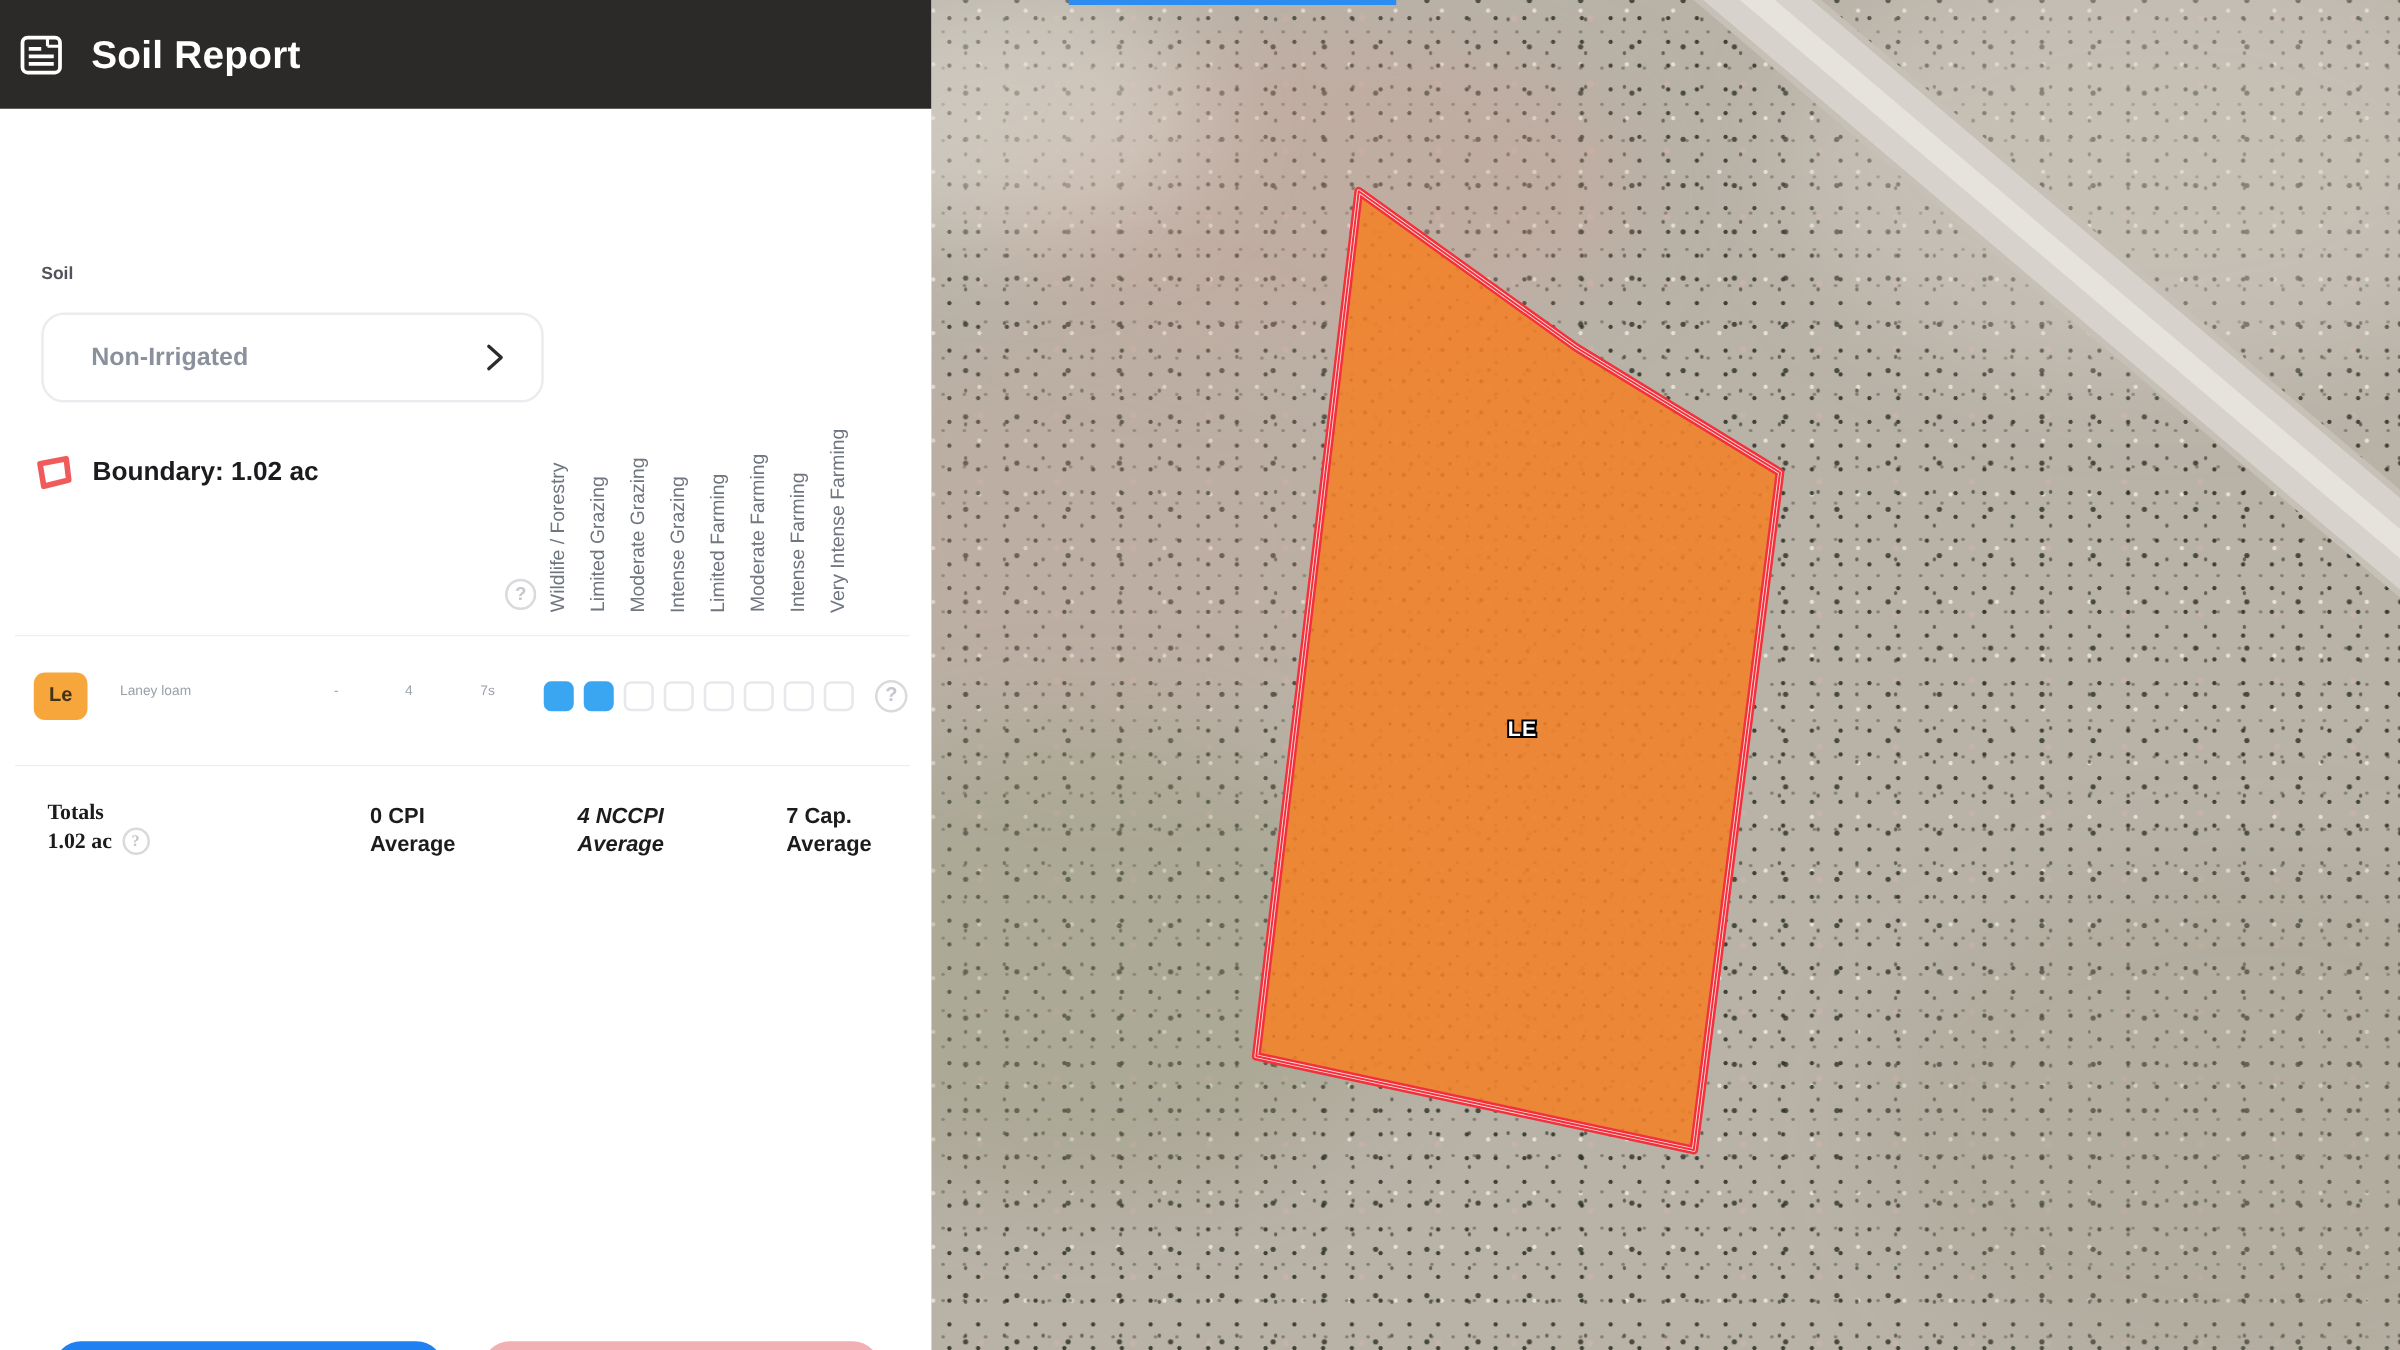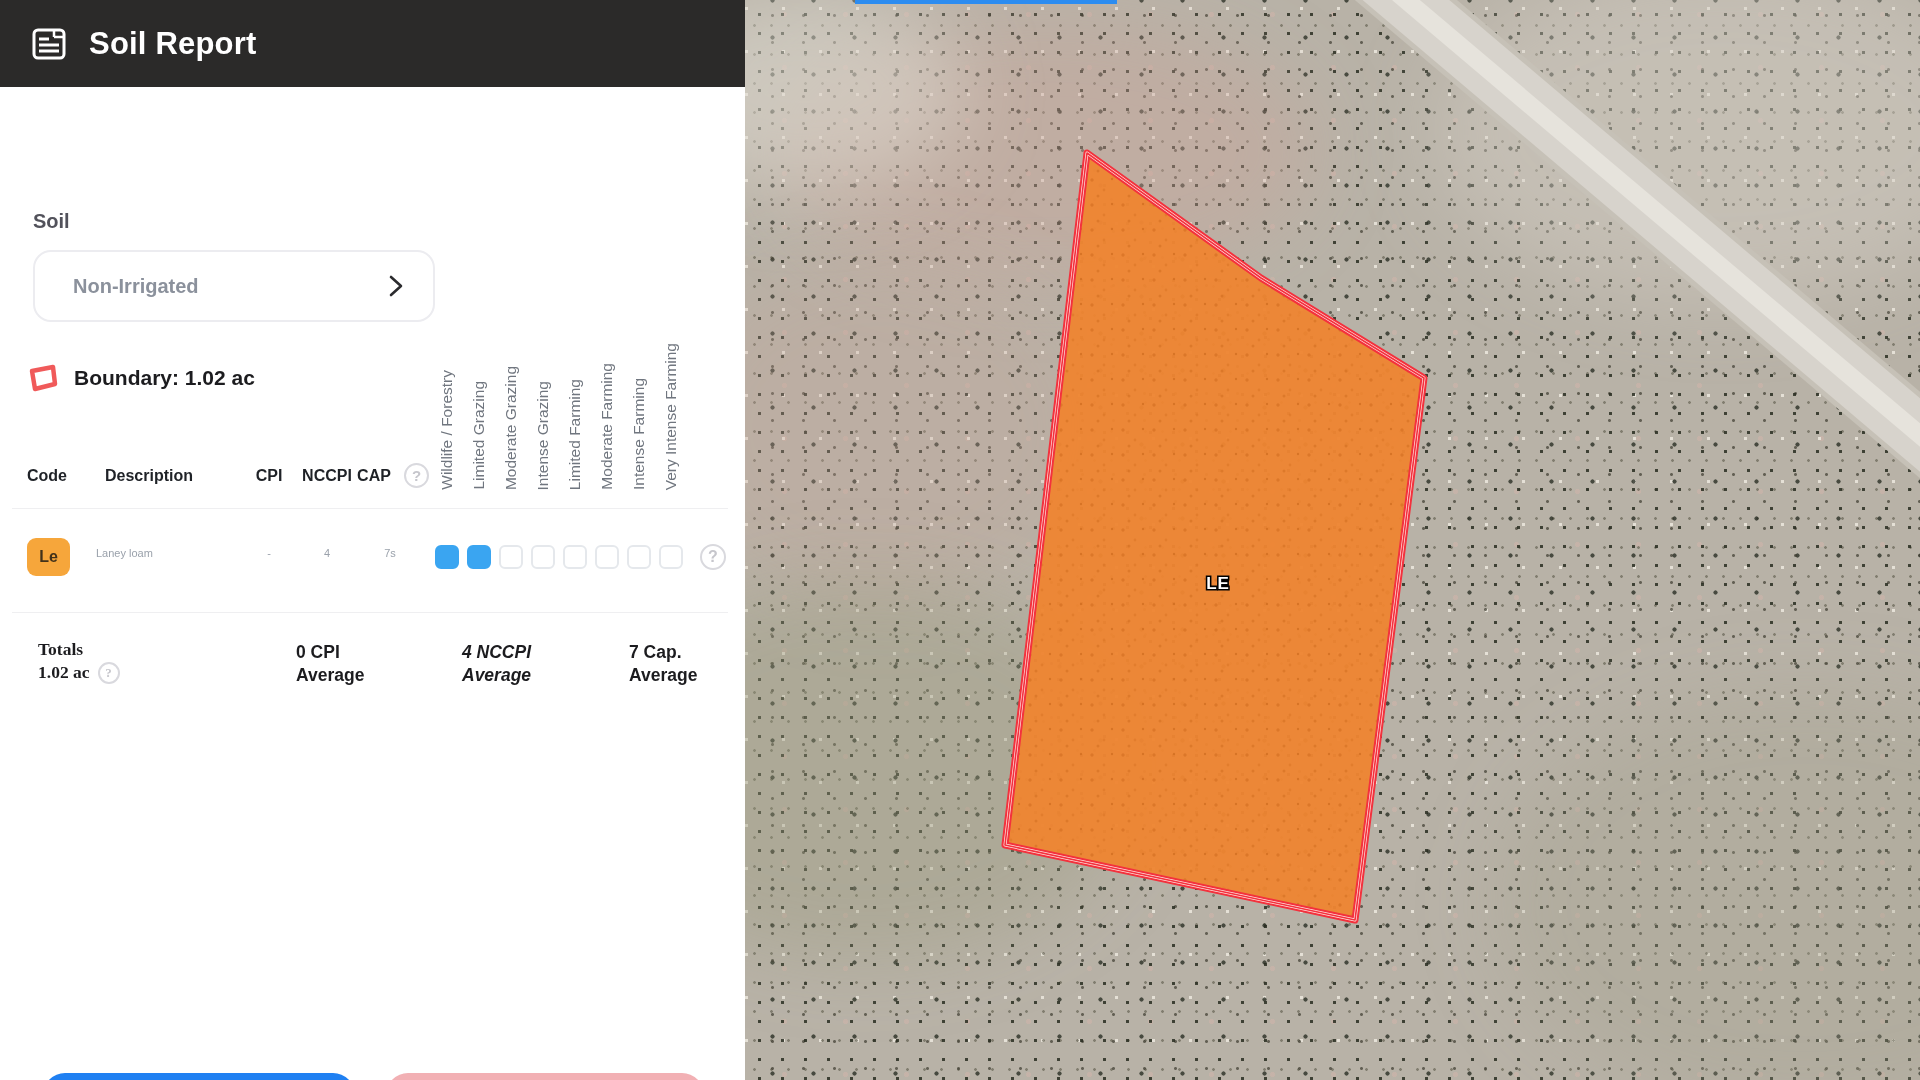--- a/index.html
+++ b/index.html
@@ -2,29 +2,29 @@
 <html><head>
 <meta charset="utf-8">
 <style>
   * { margin:0; padding:0; box-sizing:border-box; }
   html,body { width:1920px; height:1080px; overflow:hidden; font-family:"Liberation Sans", sans-serif; background:#fff; }
   .app { position:relative; width:1920px; height:1080px; display:flex; }
 
   
   .panel { position:relative; width:745px; height:1080px; background:#ffffff; flex:0 0 745px; z-index:2; }
 
-  .panel-header { position:absolute; left:0; top:0; width:745px; height:87px; background:#2b2a29; display:flex; align-items:center; padding-left:31px; }
+  .panel-header { position:absolute; left:0; top:0; width:745px; height:87px; background:#2b2a29; display:flex; align-items:center; padding-left:15px; }
   .panel-header .hicon { width:36px; height:36px; margin-right:22px; }
   .panel-title { color:#ffffff; font-size:31px; font-weight:bold; letter-spacing:.2px; }
 
   .tabs { position:absolute; left:33px; top:119px; width:683px; height:58px; background:#f4f4f5; border-radius:14px; display:flex; align-items:stretch; }
   .tab { flex:1 1 0; display:flex; align-items:center; justify-content:center; font-size:20px; font-weight:bold; color:#101012; border-radius:12px; cursor:pointer; }
   .tab.active { background:#323130; color:#ffffff; box-shadow:0 2px 6px rgba(0,0,0,.35); }
 
-  .soil-label { position:absolute; left:33px; top:210px; font-size:20px; font-weight:bold; color:#52525b; }
+  .soil-label { position:absolute; left:33px; top:210px; font-size:14px; font-weight:bold; color:#52525b; }
 
   .dropdown { position:absolute; left:33px; top:250px; width:402px; height:72px; background:#fff; border:2px solid #ececf0; border-radius:18px; display:flex; align-items:center; justify-content:space-between; padding:0 30px 0 38px; cursor:pointer; }
   .dropdown-value { font-size:20px; font-weight:600; color:#8b919c; }
 
   .boundary-row { position:absolute; left:27px; top:360px; display:flex; align-items:center; height:36px; }
   .boundary-row .bicon { width:32px; height:30px; margin-right:15px; }
   .boundary-text { font-size:21px; font-weight:bold; color:#1c1c1f; }
 
   
   .cap-headers { position:absolute; left:431px; top:312px; height:178px; display:flex; }
@@ -141,27 +141,20 @@
           <span>Moderate Farming</span>
         </div>
       <div class="cap-col">
           <span>Intense Farming</span>
         </div>
       <div class="cap-col">
           <span>Very Intense Farming</span>
         </div>
     </div>
 
-    <div class="thead">
-      <span class="h h-code">Code</span>
-      <span class="h h-desc">Description</span>
-      <span class="h h-cpi">CPI</span>
-      <span class="h h-nccpi">NCCPI</span>
-      <span class="h h-cap">CAP</span>
-    </div>
     <div class="qmark q-head">?</div>
 
     <div class="rule rule-1"></div>
 
     <div class="data-row">
       <div class="code-badge">Le</div>
       <span class="cell c-desc">Laney loam</span>
       <span class="cell c-cpi">-</span>
       <span class="cell c-nccpi">4</span>
       <span class="cell c-cap">7s</span>

